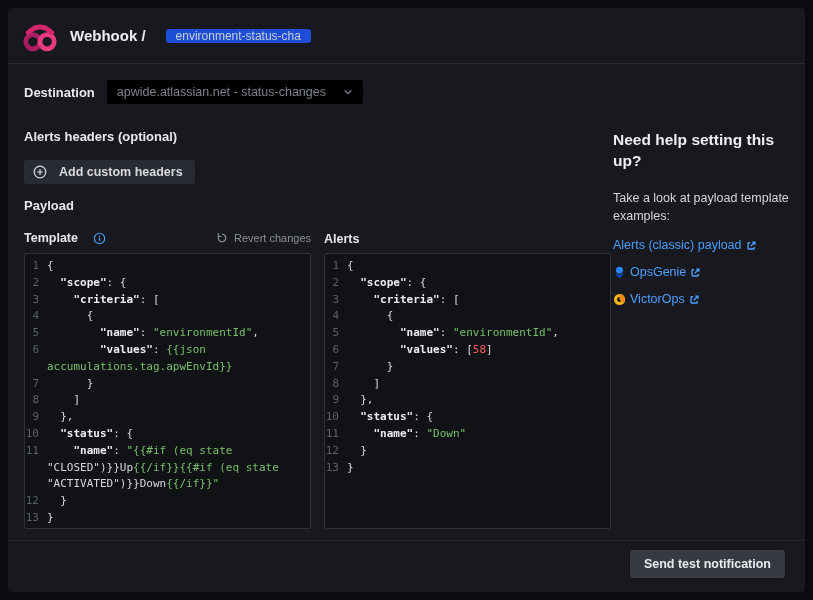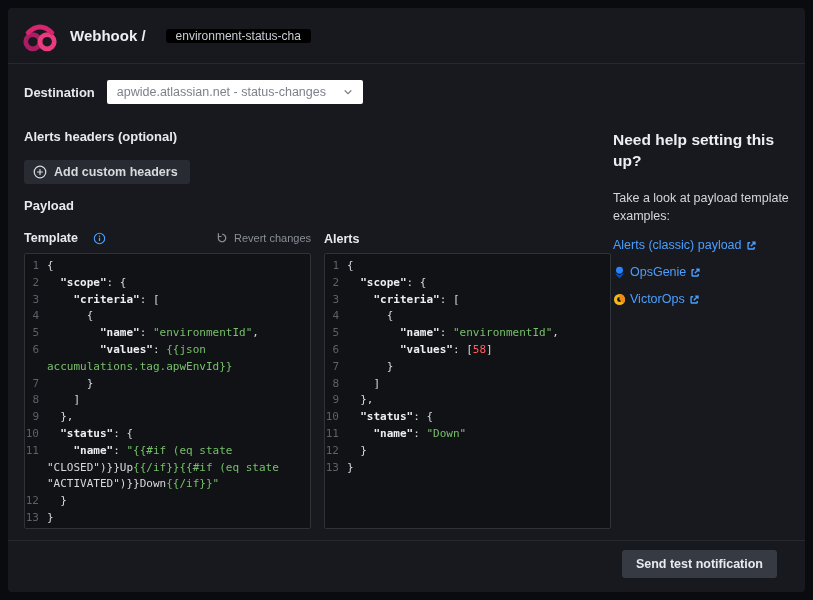--- a/index.html
+++ b/index.html
@@ -23,21 +23,21 @@
   .header {
     height: 55px;
     display: flex;
     align-items: center;
     padding: 0 16px 0 13px;
     flex: none;
   }
   .logo { width: 38px; height: 38px; margin-right: 11px; flex: none; }
   .page-title { font-size: 15px; font-weight: 700; color: #eceef1; margin-right: 20px; white-space: nowrap; }
   .name-badge {
-    background: #000000;
+    background: #1d4ed8;
     color: #c9cdd3;
     font-size: 12px;
     padding: 0 10px;
     border-radius: 3px;
     white-space: nowrap;
   }
   .divider { height: 1px; background: #262930; flex: none; }
   
   .body {
     flex: 1;
@@ -45,39 +45,39 @@
     padding: 0 8px 0 16px;
     overflow: hidden;
   }
   .main { width: 587px; flex: none; }
   .sidebar { flex: 1; padding: 66px 4px 0 2px; min-width: 0; }
 
   .dest-row { margin-top: 16px; display: flex; align-items: center; }
   .field-label { font-size: 13px; font-weight: 700; color: #e7e9ec; }
   .dest-select {
     margin-left: 12px;
-    background: #ffffff;
+    background: #000000;
     color: #7c828b;
     font-size: 12.5px;
     padding: 5px 10px;
     border-radius: 2px;
     display: inline-flex;
     align-items: center;
     gap: 17px;
     cursor: pointer;
     white-space: nowrap;
   }
   .chevron { color: #7c828b; display: inline-flex; }
 
   .custom-headers-label { margin-top: 25px; font-size: 13px; font-weight: 700; color: #e7e9ec; }
   .add-btn {
     margin-top: 16px;
     display: inline-flex;
     align-items: center;
-    gap: 7px;
+    gap: 12px;
     background: #282b32;
     color: #d8dade;
     font-size: 12.5px;
     font-weight: 600;
     border: none;
     border-radius: 3px;
     height: 24px;
     padding: 0 12px 0 9px;
     cursor: pointer;
     font-family: "Liberation Sans", sans-serif;
@@ -160,21 +160,21 @@
     text-decoration: none;
     cursor: pointer;
   }
   .help-link .ext { display: inline-flex; color: #4c9fff; }
   .brand-icon { display: inline-flex; }
 
   
   .footer {
     flex: none;
     height: 51px;
-    padding: 9px 28px 0 16px;
+    padding: 9px 20px 0 16px;
     display: flex;
     justify-content: flex-end;
   }
   .send-btn {
     background: #363b43;
     color: #e8eaec;
     border: none;
     border-radius: 3px;
     font-size: 12.5px;
     font-weight: 600;

